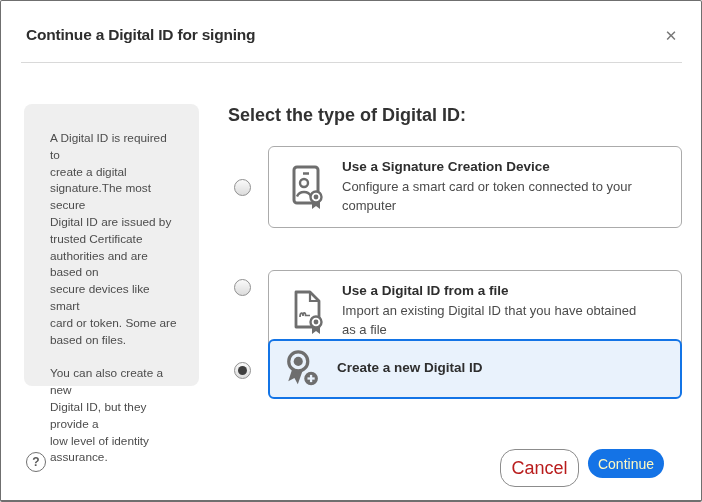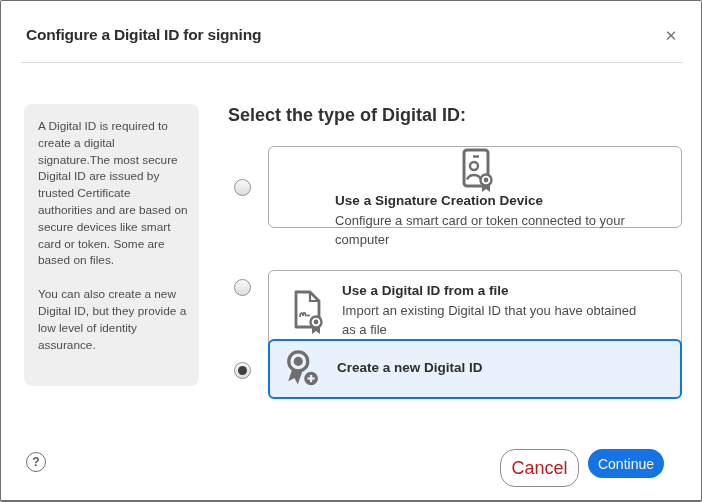--- a/index.html
+++ b/index.html
@@ -18,31 +18,31 @@
     border:none; background:transparent; padding:0;
   }
   .title-divider {
     position:absolute; left:20px; top:61px; width:661px; height:1px; background:#d9d9d9;
   }
   .info-panel {
     position:absolute; left:23px; top:103px; width:175px; height:282px; box-sizing:border-box;
     background:#efefef; border-radius:8px; padding:14px 8px 0 14px;
     font-size:11.8px; line-height:16.8px; color:#4c4c4c;
   }
-  .info-para { white-space:pre-line; margin:0; }
+  .info-para { white-space:pre-line; margin:12px; }
   .info-para + .info-para { margin-top:17px; }
   .section-heading {
     position:absolute; left:227px; top:104px; font-size:18px; font-weight:bold; color:#323232;
   }
   .option-card {
     position:absolute; left:267px; width:414px; box-sizing:border-box;
     border:1px solid #ababab; border-radius:6px; background:#ffffff;
     display:flex; align-items:center; padding-left:20px; cursor:pointer;
   }
-  .card-1 { top:145px; height:82px;flex-direction:column; }
+  .card-1 { top:145px; height:82px; }
   .card-2 { top:245px; height:82px;margin-top:24px; }
   .card-3 { top:338px; height:60px; border:2px solid #1374e6; background:#e9f2fc; padding-left:14px; }
   .option-icon { width:38px; flex:0 0 38px; margin-right:15px; display:flex; align-items:center; justify-content:center; }
   .option-text { flex:1; padding-right:10px; }
   .option-title { font-size:13.5px; font-weight:bold; color:#2e2e2e; margin-bottom:3px; }
   .option-desc { font-size:13px; color:#4b4b4b; line-height:19px; white-space:pre-line; }
   .radio {
     position:absolute; left:233px; width:17px; height:17px; box-sizing:border-box;
     border-radius:50%; background:linear-gradient(#fafafa,#dcdcdc); border:1px solid #909090;
     cursor:pointer;
@@ -67,21 +67,21 @@
     font-size:14px; color:#fef9c3; cursor:pointer; font-family:"Liberation Sans", sans-serif;
   }
   svg .stroke { fill:none; stroke:#6e6e6e; }
   svg .fill { fill:#6e6e6e; }
 </style>
 </head>
 <body>
 
 <div class="dialog">
 
-  <div class="dialog-title">Configure a Digital ID for signing</div>
+  <div class="dialog-title">Continue a Digital ID for signing</div>
   <button class="close-btn">✕</button>
   <div class="title-divider"></div>
 
   <div class="info-panel">
     <p class="info-para">A Digital ID is required to
 create a digital
 signature.The most secure
 Digital ID are issued by
 trusted Certificate
 authorities and are based on

